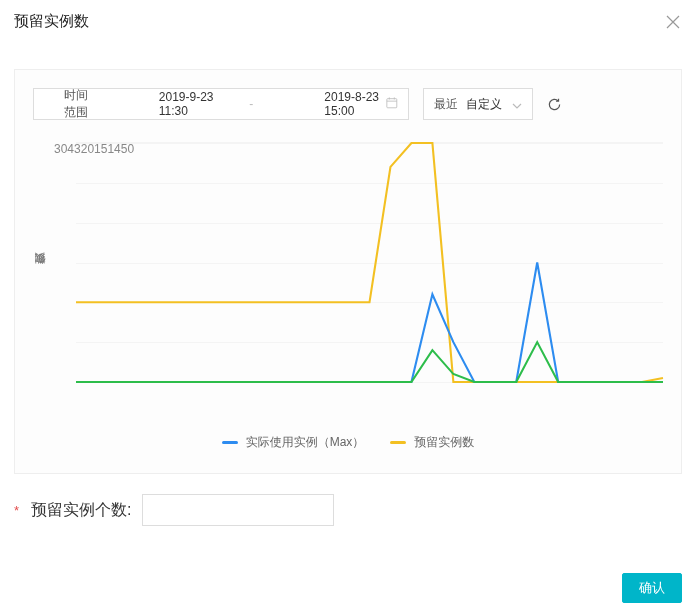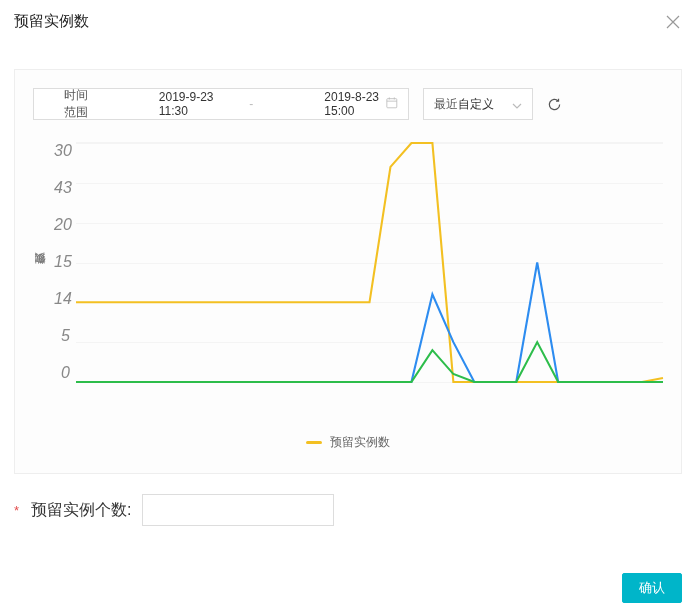--- a/index.html
+++ b/index.html
@@ -61,21 +61,21 @@
     display:flex;
     align-items:center;
     border:1px solid #ddd;
     background:#fff;
     height:32px;
     padding:0 10px;
     width:110px;
     justify-content:space-between;
     cursor:pointer;
   }
-  .recent-select .rs-left { display:flex; }
+  .recent-select .rs-left { display:flex; gap:8px; }
   .recent-select .rlbl { color:#555; font-size:12px;}
   .recent-select .rval { color:#333; font-size:12px;}
   .chev { color:#bbb; width:10px; height:10px;}
 
   .refresh-icon { color:#555; width:15px; height:15px; cursor:pointer;}
 
   .chart-wrap {
     position: relative;
     margin-top: 22px;
     height: 262px;
@@ -84,29 +84,28 @@
   .y-axis-label {
     writing-mode: vertical-rl;
     transform: rotate(180deg);
     font-size: 11px;
     color:#777;
     align-self:center;
     margin-right:6px;
   }
   .y-ticks {
     display:flex;
-    flex-direction:column;
+    flex-direction:row;
     justify-content:space-between;
     height:240px;
     text-align:right;
-    font-size:16px;
+    font-size:12px;
     color:#888;
     padding-right:6px;
     width:22px;
-    font-style:italic;
   }
   .plot-area {
     position:relative;
     flex:1;
     height:240px;
     border-top:1px solid #f4f4f4;
   }
   .gridline {
     position:absolute;
     left:0; right:0;
@@ -249,20 +248,24 @@
       <svg id="plot-svg" viewBox="0 0 560 240" preserveAspectRatio="none">
         <path id="path-reserved" class="series s-reserved" d="M0.0 160.0 L20.0 160.0 L40.0 160.0 L60.0 160.0 L80.0 160.0 L100.0 160.0 L120.0 160.0 L140.0 160.0 L160.0 160.0 L180.0 160.0 L200.0 160.0 L220.0 160.0 L240.0 160.0 L260.0 160.0 L280.0 160.0 L300.0 24.0 L320.0 0.0 L340.0 0.0 L360.0 240.0 L380.0 240.0 L400.0 240.0 L420.0 240.0 L440.0 240.0 L460.0 240.0 L480.0 240.0 L500.0 240.0 L520.0 240.0 L540.0 240.0 L560.0 236.0"></path>
         <path id="path-max" class="series s-max" d="M0.0 240.0 L20.0 240.0 L40.0 240.0 L60.0 240.0 L80.0 240.0 L100.0 240.0 L120.0 240.0 L140.0 240.0 L160.0 240.0 L180.0 240.0 L200.0 240.0 L220.0 240.0 L240.0 240.0 L260.0 240.0 L280.0 240.0 L300.0 240.0 L320.0 240.0 L340.0 152.0 L360.0 200.0 L380.0 240.0 L400.0 240.0 L420.0 240.0 L440.0 120.0 L460.0 240.0 L480.0 240.0 L500.0 240.0 L520.0 240.0 L540.0 240.0 L560.0 240.0"></path>
         <path id="path-avg" class="series s-avg" d="M0.0 240.0 L20.0 240.0 L40.0 240.0 L60.0 240.0 L80.0 240.0 L100.0 240.0 L120.0 240.0 L140.0 240.0 L160.0 240.0 L180.0 240.0 L200.0 240.0 L220.0 240.0 L240.0 240.0 L260.0 240.0 L280.0 240.0 L300.0 240.0 L320.0 240.0 L340.0 208.0 L360.0 232.0 L380.0 240.0 L400.0 240.0 L420.0 240.0 L440.0 200.0 L460.0 240.0 L480.0 240.0 L500.0 240.0 L520.0 240.0 L540.0 240.0 L560.0 240.0"></path>
       </svg>
     </div>
   </div>
 
   <div class="legend">
     <div class="legend-item">
+      <span class="legend-swatch sw-max"></span>
+      <span>实际使用实例（Max）</span>
+    </div>
+    <div class="legend-item">
       <span class="legend-swatch sw-reserved"></span>
       <span>预留实例数</span>
     </div>
   </div>
 
 </div>
 
 <div class="form-row">
   <span class="req">*</span>
   <span class="form-label">预留实例个数:</span>

